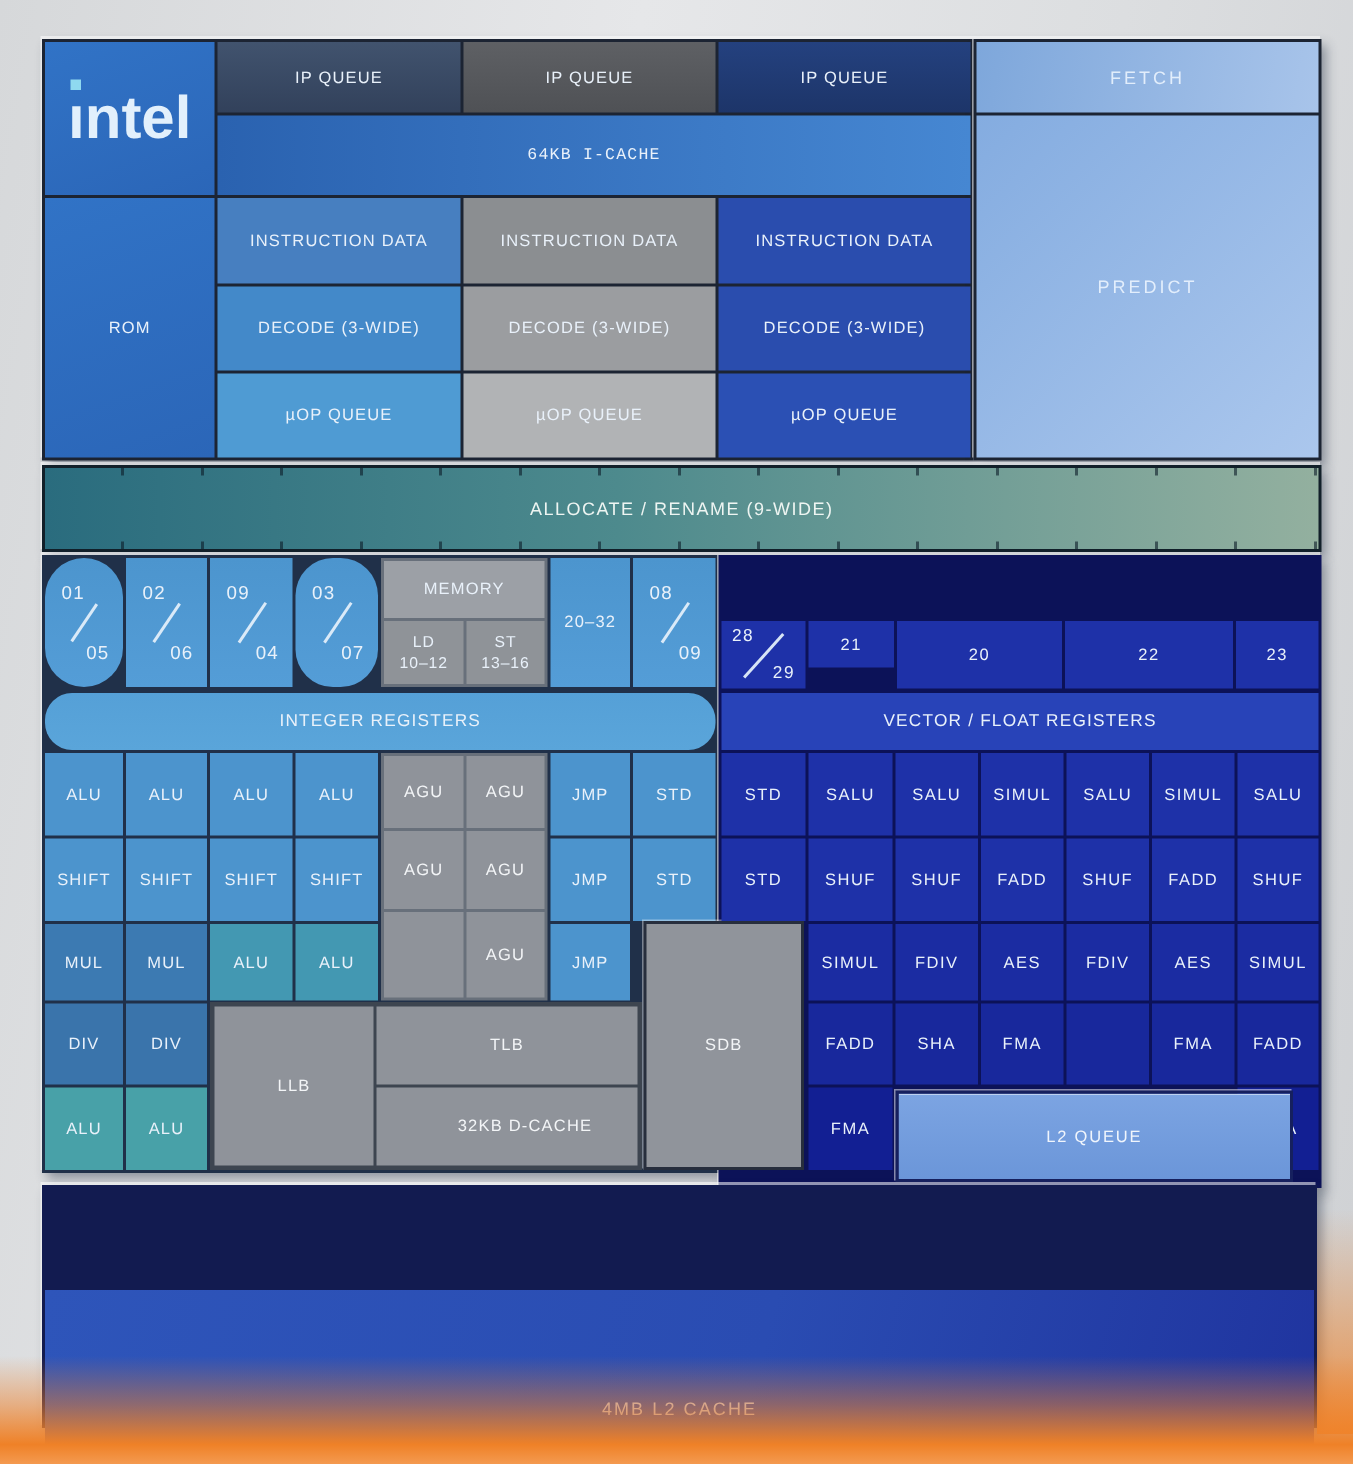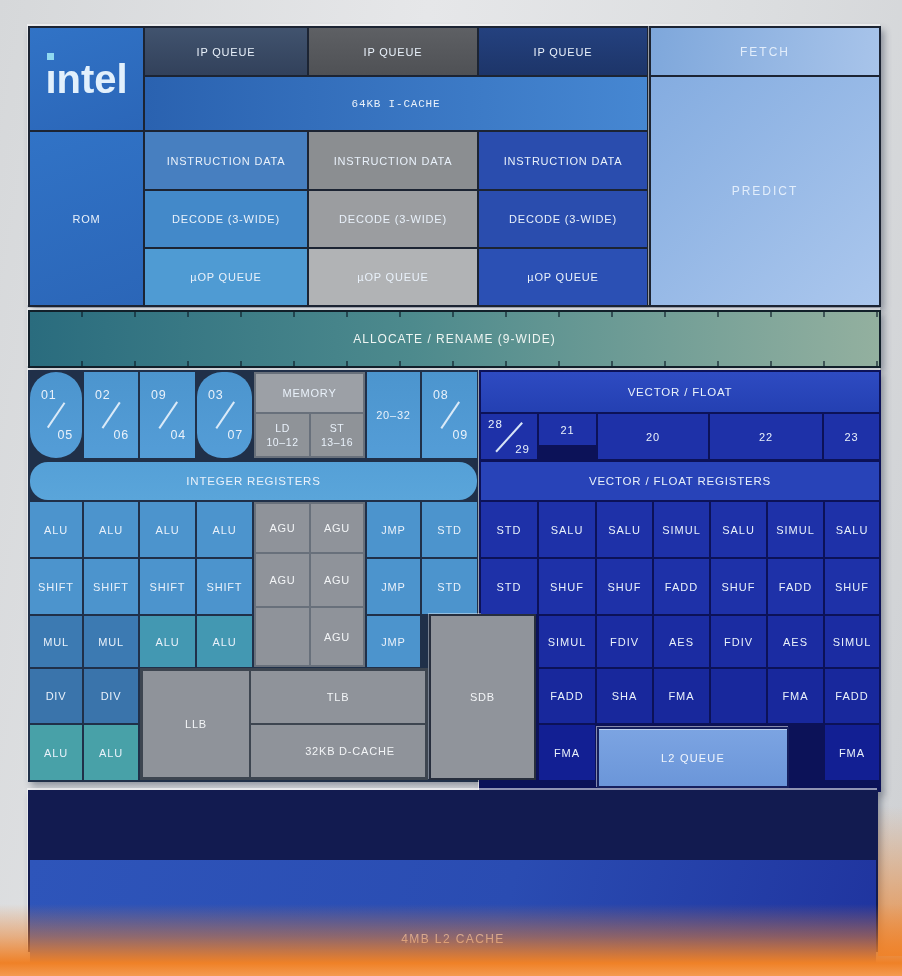--- a/index.html
+++ b/index.html
@@ -132,21 +132,20 @@
     <div class="blk grayc two" style="left: 311px; top: 414px; width: 52px; height: 42px;">
       <span>ST</span>
       <span>13–16</span>
     </div>
     <div class="blk sched" style="left: 367px; top: 372px; width: 53px; height: 86px;">20–32</div>
     <div class="blk sched port" style="left: 422px; top: 372px; width: 55px; height: 86px;">
       <span class="pt">08</span>
       <div class="pslash"></div>
       <span class="pb">09</span>
     </div>
-    <div class="blk vhdr" style="left: 481px; top: 372px; width: 398px; height: 40px;">VECTOR / FLOAT</div>
     <div class="blk vcell port sm" style="left: 481px; top: 414px; width: 56px; height: 45px;">
       <span class="pt">28</span>
       <div class="pslash"></div>
       <span class="pb">29</span>
     </div>
     <div class="blk vcell" style="left: 539px; top: 414px; width: 57px; height: 31px;">21</div>
     <div class="blk vcell" style="left: 598px; top: 414px; width: 110px; height: 45px;">20</div>
     <div class="blk vcell" style="left: 710px; top: 414px; width: 112px; height: 45px;">22</div>
     <div class="blk vcell" style="left: 824px; top: 414px; width: 55px; height: 45px;">23</div>
     <div class="blk iregs" style="left: 30px; top: 462px; width: 447px; height: 38px;">INTEGER REGISTERS</div>
@@ -205,17 +204,17 @@
     <div class="blk vcell vr3" style="left: 768px; top: 616px; width: 55px; height: 51px;">AES</div>
     <div class="blk vcell vr3" style="left: 825px; top: 616px; width: 54px; height: 51px;">SIMUL</div>
     <div class="blk vcell vr4" style="left: 539px; top: 669px; width: 56px; height: 54px;">FADD</div>
     <div class="blk vcell vr4" style="left: 597px; top: 669px; width: 55px; height: 54px;">SHA</div>
     <div class="blk vcell vr4" style="left: 654px; top: 669px; width: 55px; height: 54px;">FMA</div>
     <div class="blk vcell vr4" style="left: 711px; top: 669px; width: 55px; height: 54px;"></div>
     <div class="blk vcell vr4" style="left: 768px; top: 669px; width: 55px; height: 54px;">FMA</div>
     <div class="blk vcell vr4" style="left: 825px; top: 669px; width: 54px; height: 54px;">FADD</div>
     <div class="blk vcell vdark" style="left: 539px; top: 725px; width: 56px; height: 55px;">FMA</div>
     <div class="blk vcell vdark" style="left: 825px; top: 725px; width: 54px; height: 55px;">FMA</div>
-    <div class="blk l2q" style="left: 597px; top: 727px; width: 192px; height: 61px;">L2 QUEUE</div>
+    <div class="blk l2q" style="left: 597px; top: 727px; width: 265px; height: 61px;">L2 QUEUE</div>
     <div class="blk l2c" style="left: 30px; top: 828px; width: 846px; height: 158px; margin-top: 32px;">4MB L2 CACHE</div>
     <div class="glow"></div>
     <div class="glow-right"></div>
   </div>
 
 </body></html>

